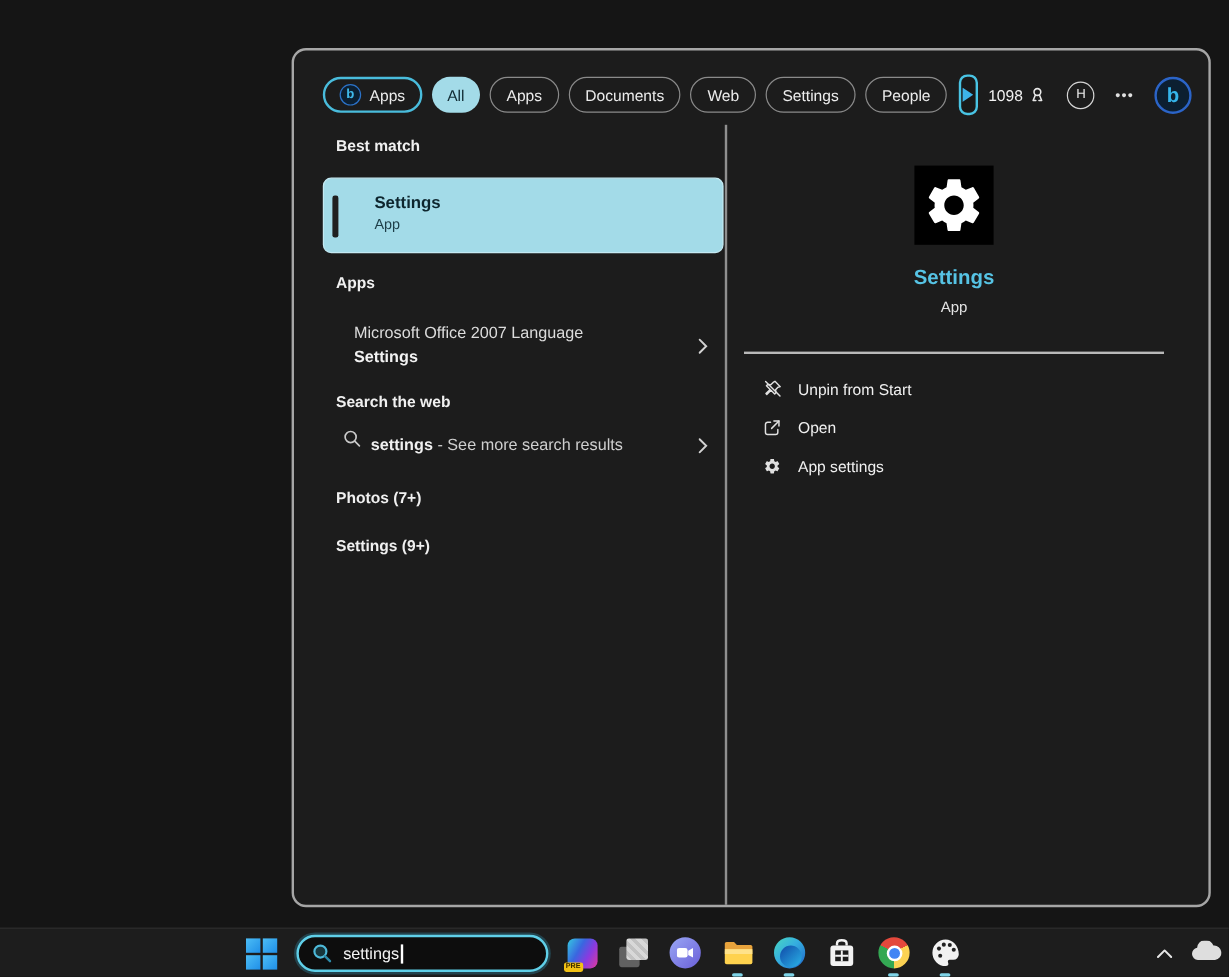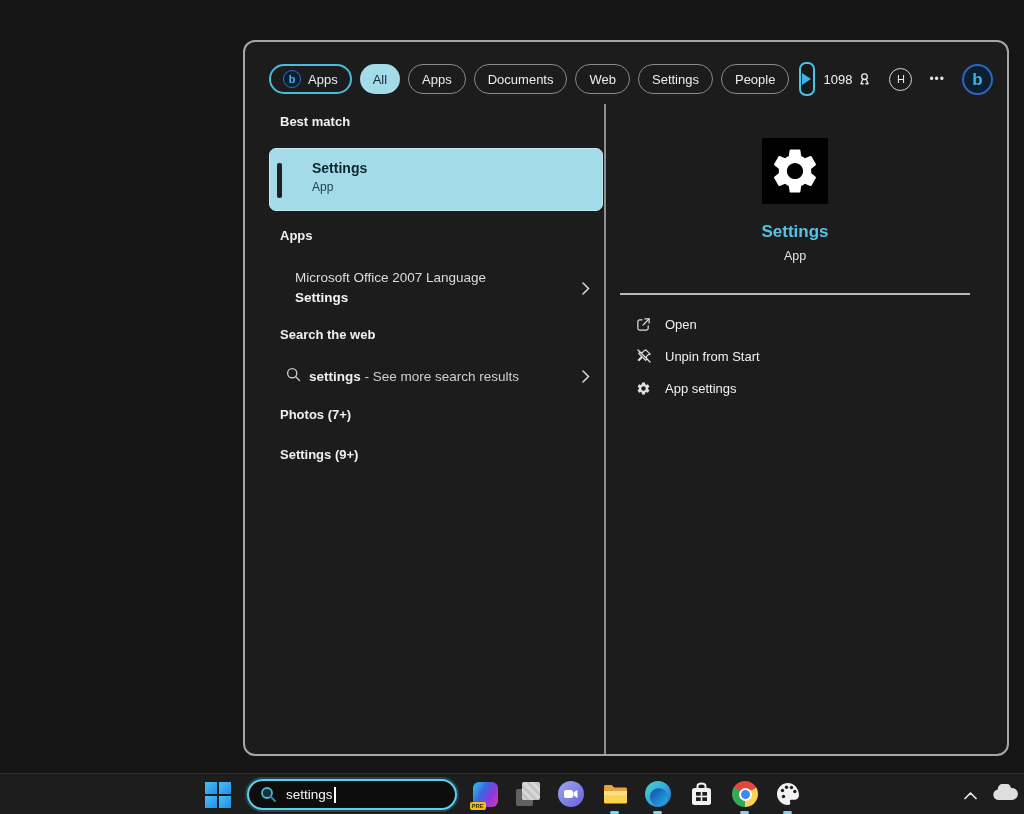--- a/index.html
+++ b/index.html
@@ -71,21 +71,21 @@
   .bm-bar { position:absolute; left:7px; top:14px; width:5px; height:35px; background:#202020; border-radius:2px; }
   .bm-text { position:absolute; left:42px; top:11px; }
   .bm-title { font-size:14px; font-weight:bold; color:#0e262e; }
   .bm-sub   { font-size:12px; color:#1e3e48; margin-top:4px; }
 
   .row { position:absolute; left:24px; width:334px; display:flex; align-items:center; }
   .row .chev { position:absolute; right:13px; }
   .office-row { top:220px; height:52px; }
   .office-text { margin-left:26px; font-size:13.5px; color:#dcdcdc; line-height:20px; }
   .office-text b { color:#f2f2f2; }
-  .web-row { top:318px; height:32px; }
+  .web-row { top:304px; height:32px;align-items:flex-end; }
   .web-row .mag { margin-left:17px; }
   .web-text { margin-left:8px; font-size:13.5px; color:#cfcfcf; }
   .web-text b { color:#f0f0f0; }
 
   
   .rightcol { position:absolute; left:373px; top:0; width:354px; }
   .tile {
     position:absolute; left:144px; top:96px; width:66px; height:66px;
     background:#000; display:flex; align-items:center; justify-content:center;
   }
@@ -240,36 +240,36 @@
         <path fill="#fff" fill-rule="evenodd" d="M19.14 12.94c.04-.3.06-.61.06-.94 0-.32-.02-.64-.07-.94l2.03-1.58c.18-.14.23-.41.12-.61l-1.92-3.32c-.12-.22-.37-.29-.59-.22l-2.39.96c-.5-.38-1.03-.7-1.62-.94l-.36-2.54c-.04-.24-.24-.41-.48-.41h-3.84c-.24 0-.43.17-.47.41l-.36 2.54c-.59.24-1.13.57-1.62.94l-2.39-.96c-.22-.08-.47 0-.59.22L2.74 8.87c-.12.21-.08.47.12.61l2.03 1.58c-.05.3-.09.63-.09.94s.02.64.07.94l-2.03 1.58c-.18.14-.23.41-.12.61l1.92 3.32c.12.22.37.29.59.22l2.39-.96c.5.38 1.03.7 1.62.94l.36 2.54c.05.24.24.41.48.41h3.84c.24 0 .44-.17.47-.41l.36-2.54c.59-.24 1.13-.56 1.62-.94l2.39.96c.22.08.47 0 .59-.22l1.92-3.32c.12-.22.07-.47-.12-.61l-2.01-1.58zM12 15.6c-1.98 0-3.6-1.62-3.6-3.6s1.62-3.6 3.6-3.6 3.6 1.62 3.6 3.6-1.62 3.6-3.6 3.6z"></path>
       </svg>
     </div>
     <div class="pv-title">Settings</div>
     <div class="pv-sub">App</div>
     <div class="pv-hr"></div>
 
     <div class="actions">
       <div class="action">
         <span class="aicon">
+          <svg width="16" height="16" viewBox="0 0 16 16" fill="none" stroke="#e0e0e0" stroke-width="1.2" stroke-linecap="round" stroke-linejoin="round">
+              <path d="M9.8 1.8l4.4 4.4-1.9.5-2 2 .3 2.6-1 1-3.1-3.1L3 12.7l-.7-.7 3.5-3.5L2.7 5.4l1-1 2.6.3 2-2z"></path>
+              <line x1="2" y1="2" x2="14" y2="14"></line>
+            </svg>
+        </span>
+        <span class="lbl">Unpin from Start</span>
+      </div>
+      <div class="action">
+        <span class="aicon">
           <svg width="15" height="15" viewBox="0 0 16 16" fill="none" stroke="#e0e0e0" stroke-width="1.3" stroke-linecap="round" stroke-linejoin="round">
               <path d="M6.5 3H4a2 2 0 0 0-2 2v7a2 2 0 0 0 2 2h7a2 2 0 0 0 2-2V9.5"></path>
               <path d="M9.5 2H14v4.5"></path>
               <path d="M14 2 7.5 8.5"></path>
             </svg>
         </span>
         <span class="lbl">Open</span>
-      </div>
-      <div class="action">
-        <span class="aicon">
-          <svg width="16" height="16" viewBox="0 0 16 16" fill="none" stroke="#e0e0e0" stroke-width="1.2" stroke-linecap="round" stroke-linejoin="round">
-              <path d="M9.8 1.8l4.4 4.4-1.9.5-2 2 .3 2.6-1 1-3.1-3.1L3 12.7l-.7-.7 3.5-3.5L2.7 5.4l1-1 2.6.3 2-2z"></path>
-              <line x1="2" y1="2" x2="14" y2="14"></line>
-            </svg>
-        </span>
-        <span class="lbl">Unpin from Start</span>
       </div>
       <div class="action">
         <span class="aicon">
           <svg width="15" height="15" viewBox="0 0 24 24">
               <path fill="#e0e0e0" fill-rule="evenodd" d="M19.14 12.94c.04-.3.06-.61.06-.94 0-.32-.02-.64-.07-.94l2.03-1.58c.18-.14.23-.41.12-.61l-1.92-3.32c-.12-.22-.37-.29-.59-.22l-2.39.96c-.5-.38-1.03-.7-1.62-.94l-.36-2.54c-.04-.24-.24-.41-.48-.41h-3.84c-.24 0-.43.17-.47.41l-.36 2.54c-.59.24-1.13.57-1.62.94l-2.39-.96c-.22-.08-.47 0-.59.22L2.74 8.87c-.12.21-.08.47.12.61l2.03 1.58c-.05.3-.09.63-.09.94s.02.64.07.94l-2.03 1.58c-.18.14-.23.41-.12.61l1.92 3.32c.12.22.37.29.59.22l2.39-.96c.5.38 1.03.7 1.62.94l.36 2.54c.05.24.24.41.48.41h3.84c.24 0 .44-.17.47-.41l.36-2.54c.59-.24 1.13-.56 1.62-.94l2.39.96c.22.08.47 0 .59-.22l1.92-3.32c.12-.22.07-.47-.12-.61l-2.01-1.58zM12 15.6c-1.98 0-3.6-1.62-3.6-3.6s1.62-3.6 3.6-3.6 3.6 1.62 3.6 3.6-1.62 3.6-3.6 3.6z"></path>
             </svg>
         </span>
         <span class="lbl">App settings</span>
       </div>
     </div>

